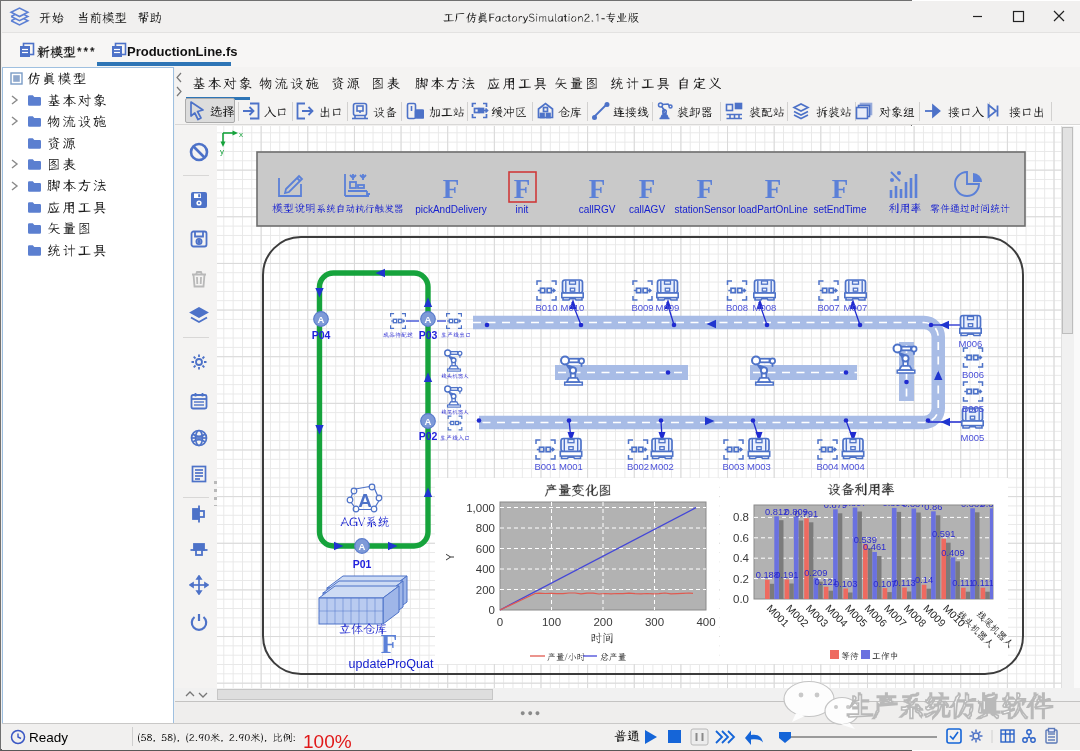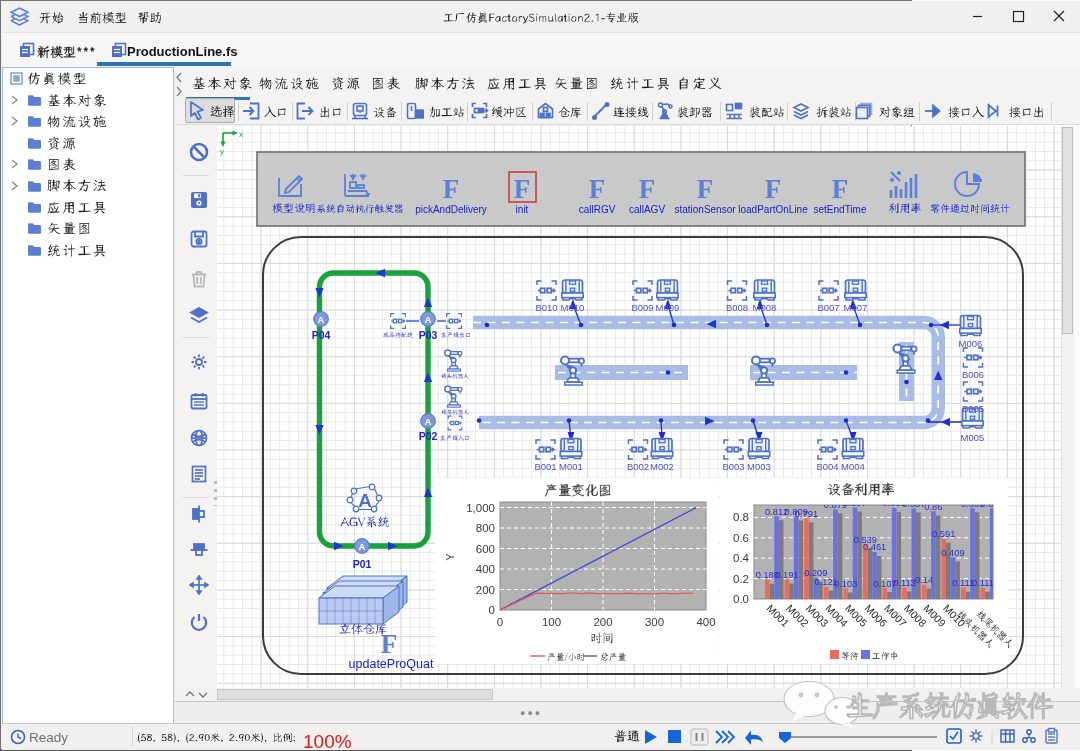--- a/index.html
+++ b/index.html
@@ -1320,21 +1320,21 @@
       </g>
     </svg>
     <div class="abs" style="left:216px;top:688px;width:276px;height:11px;background:#dedede;border:1px solid #c6c6c6"></div>
     <div class="abs" style="left:174px;top:700px;width:905px;height:22px;background:#efeeed;border-top:1px solid #c4c3c2"></div>
     <div class="abs" style="left:519px;top:707px;width:22px;height:6px;color:#8a8a8a;font-size:9px;letter-spacing:2px">●●●</div>
     <div class="abs" style="left:1px;top:722px;width:1078px;height:27px;background:#f1f0ef;border-top:1px solid #c9c8c7"></div>
     <svg class="abs" style="left:9px;top:728px" width="16" height="16" viewBox="0 0 16 16">
 <circle cx="8" cy="8" r="6.5" fill="none" stroke="#3a57c4" stroke-width="1.5"></circle>
 <path d="M8 4.5 V8 L11 9.5" fill="none" stroke="#3a57c4" stroke-width="1.4"></path>
     </svg>
-    <div class="abs" style="left:28px;top:729px;font-size:13.5px;color:#737373">Ready</div>
+    <div class="abs" style="left:28px;top:729px;font-size:13.5px;color:#000000">Ready</div>
     <div class="abs" style="left:131px;top:726px;width:1px;height:19px;background:#cfcfcf"></div>
     <svg class="abs" style="left:132px;top:724px" width="169" height="23" viewBox="0 0 169 23">
       <g fill="#111">
         <use href="#c28" transform="translate(4.0 16.0) scale(0.5016)"></use>
         <use href="#c35" transform="translate(7.5 16.0) scale(0.5016)"></use>
         <use href="#c38" transform="translate(13.5 16.0) scale(0.5016)"></use>
         <use href="#c2c" transform="translate(19.5 16.0) scale(0.5016)"></use>
         <use href="#c35" transform="translate(28.1 16.0) scale(0.5016)"></use>
         <use href="#c38" transform="translate(34.1 16.0) scale(0.5016)"></use>
         <use href="#c29" transform="translate(40.1 16.0) scale(0.5016)"></use>

